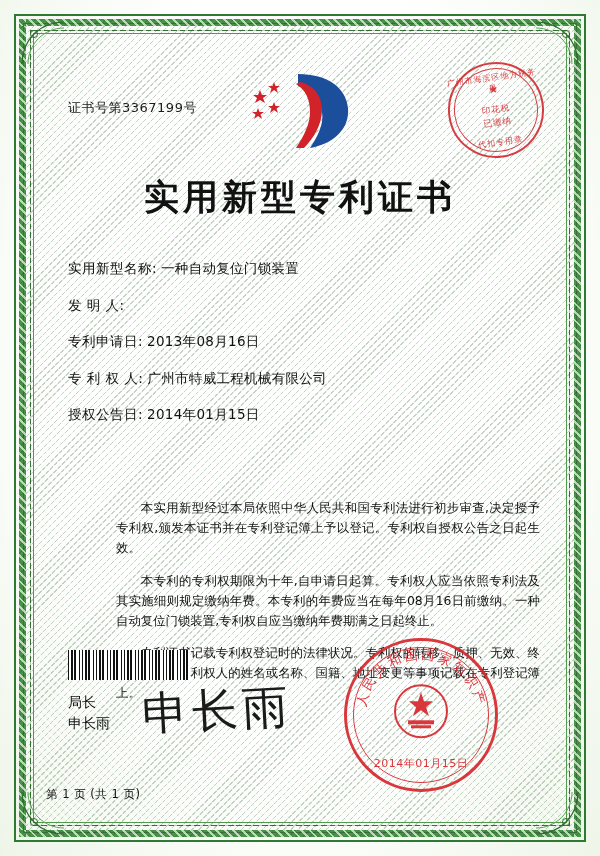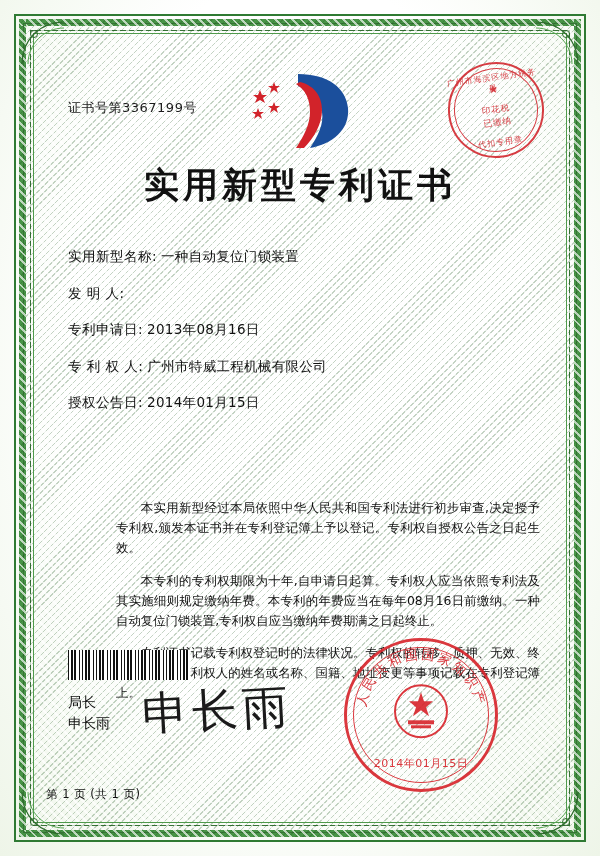--- a/index.html
+++ b/index.html
@@ -106,34 +106,35 @@
   .seal-top .st-arc{
     position:absolute;left:0;right:0;top:8px;text-align:center;font-size:8px;
     letter-spacing:1px;
   }
   .seal-top .st-bot{
     position:absolute;left:0;right:0;bottom:8px;text-align:center;font-size:8px;
     letter-spacing:1px;
   }
 
   .title{
-    position:absolute;left:0;right:0;top:116px;
+    position:absolute;left:0;right:0;top:128px;
     text-align:center;
     font-size:35px;font-weight:bold;letter-spacing:4px;
     color:#111;
     font-family:Liberation Sans, sans-serif;
   }
 
   .fields{
     position:absolute;left:22px;right:10px;top:202px;
     font-size:13.5px;color:#111;
   }
   .field-row{
     display:flex;align-items:baseline;
     margin-bottom:18.5px;
+    margin-top:12px;
   }
   .field-label{
     white-space:nowrap;
     letter-spacing:.5px;
   }
   .field-value{
     margin-left:4px;
     letter-spacing:.3px;
   }
 

